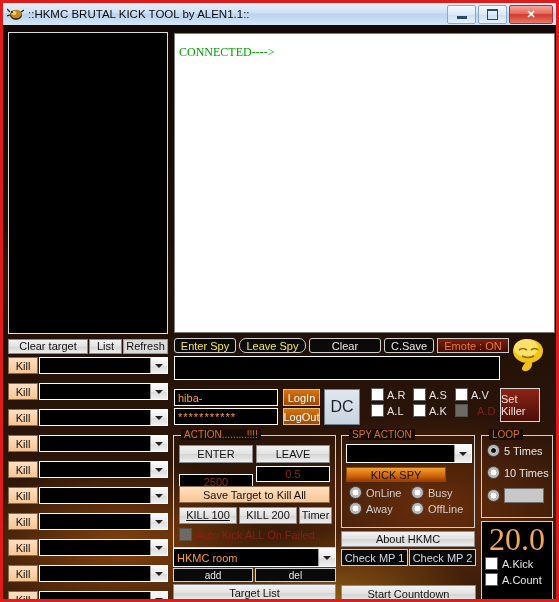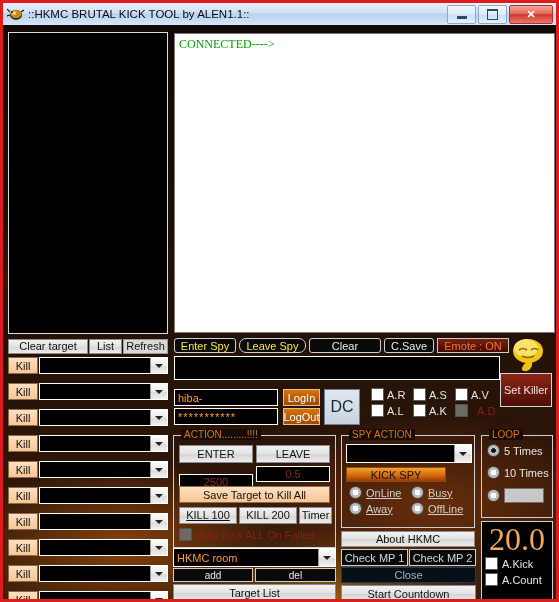--- a/index.html
+++ b/index.html
@@ -118,21 +118,21 @@
     box-sizing:border-box;width:13px;height:13px;border-radius:50%;
     background:radial-gradient(circle at 50% 50%,#ffffff 0 38%,#b9b9b9 39% 100%);
     border:1px solid #4a4a4a;flex:0 0 auto;position:relative;
   }
   .rad.on::after{
     content:"";position:absolute;left:3px;top:3px;width:5px;height:5px;
     border-radius:50%;background:#111;
   }
   .lbl{font-size:11px;color:#e6e6e6;white-space:nowrap;}
   .lbl.dim{color:#8a1f18;}
-  .lbl.grey{color:#cfcfcf;text-decoration:underline;}
+  .lbl.grey{color:#cfcfcf;}
 </style>
 </head>
 <body>
 
 <div id="win">
 
   <div id="titlebar">
     <div class="appicon">
       <svg width="17" height="16" viewBox="0 0 17 16">
         <ellipse cx="9" cy="9" rx="6" ry="5" fill="#3a2a10"></ellipse>
@@ -252,21 +252,21 @@
         <div class="peach" style="width:30px;height:17px;">Kill</div>
         <div class="combo" style="flex:1;height:17px;margin-left:1px;">
           <span class="cval"></span>
           <span class="arrow">
               <i></i>
             </span>
         </div>
       </div>
     </div>
 
-    <div style="position:absolute;left:171px;top:8px;width:381px;height:300px;background:#fff;border:1px solid #7a7a7a;box-sizing:border-box;padding:3px 4px;overflow:hidden;">
+    <div style="position:absolute;left:171px;top:8px;width:381px;height:300px;background:#fff;border:1px solid #7a7a7a;box-sizing:border-box;padding:11px 4px;overflow:hidden;">
       <div style="font-family:'Liberation Serif',serif;font-size:12px;color:#00a000;">CONNECTED----&gt;</div>
     </div>
 
     <div style="position:absolute;left:171px;top:313px;height:15px;display:flex;">
       <div class="darkbtn" style="width:62px;height:15px;color:#f5e642;border-radius:3px;">Enter Spy</div>
       <div class="darkbtn" style="width:67px;height:15px;margin-left:3px;color:#f5e642;border-radius:7px;">Leave Spy</div>
       <div class="darkbtn" style="width:72px;height:15px;margin-left:3px;border-radius:3px;">Clear</div>
       <div class="darkbtn" style="width:50px;height:15px;margin-left:3px;border-radius:3px;">C.Save</div>
       <div style="width:72px;height:15px;margin-left:3px;box-sizing:border-box;border:1px solid #c9c9c9;
                   background:linear-gradient(to bottom,#7b1f10,#3e0d06);color:#f07a20;font-size:11px;
@@ -324,21 +324,21 @@
       <div style="display:flex;align-items:center;gap:3px;">
         <span class="cbx"></span>
         <span class="lbl">A.K</span>
       </div>
       <div style="display:flex;align-items:center;gap:9px;">
         <span class="cbx dis"></span>
         <span class="lbl dim">A.D</span>
       </div>
     </div>
 
-    <div style="position:absolute;left:497px;top:348px;width:52px;height:34px;box-sizing:border-box;
+    <div style="position:absolute;left:497px;top:363px;width:40px;height:34px;box-sizing:border-box;
                 border:1px solid #d6d6d6;background:linear-gradient(to bottom,#8d2415,#4a0f08);
                 color:#f0e4dd;font-size:11px;display:flex;align-items:center;justify-content:center;">Set Killer</div>
 
     <div class="grp" style="left:170px;top:410px;width:163px;height:113px;">
       <span class="lg">ACTION.........!!!!</span>
 
       <div class="gbtn" style="position:absolute;left:5px;top:9px;width:74px;height:18px;">ENTER</div>
       <div class="gbtn" style="position:absolute;left:82px;top:9px;width:74px;height:18px;">LEAVE</div>
 
       <div style="position:absolute;left:5px;top:30px;width:74px;height:16px;box-sizing:border-box;
@@ -390,21 +390,20 @@
         <div style="display:flex;align-items:center;gap:4px;">
           <span class="rad"></span>
           <span class="lbl grey">OffLine</span>
         </div>
       </div>
     </div>
 
     <div class="gbtn" style="position:absolute;left:338px;top:506px;width:134px;height:16px;">About HKMC</div>
     <div class="darkbtn" style="position:absolute;left:338px;top:524px;width:67px;height:17px;color:#cfd8e0;">Check MP 1</div>
     <div class="darkbtn" style="position:absolute;left:406px;top:524px;width:67px;height:17px;color:#cfd8e0;">Check MP 2</div>
-    <div class="darkbtn" style="position:absolute;left:338px;top:542px;width:135px;height:16px;color:#9fb2c4;border-color:#1b3a5a;background:#061019;">Close</div>
     <div class="gbtn" style="position:absolute;left:338px;top:560px;width:135px;height:18px;">Start Countdown</div>
 
     <div class="grp" style="left:478px;top:410px;width:72px;height:83px;">
       <span class="lg">LOOP</span>
 
       <div style="position:absolute;left:5px;top:8px;display:flex;align-items:center;gap:4px;">
         <span class="rad on"></span>
         <span class="lbl">5   Times</span>
       </div>
       <div style="position:absolute;left:5px;top:30px;display:flex;align-items:center;gap:4px;">

